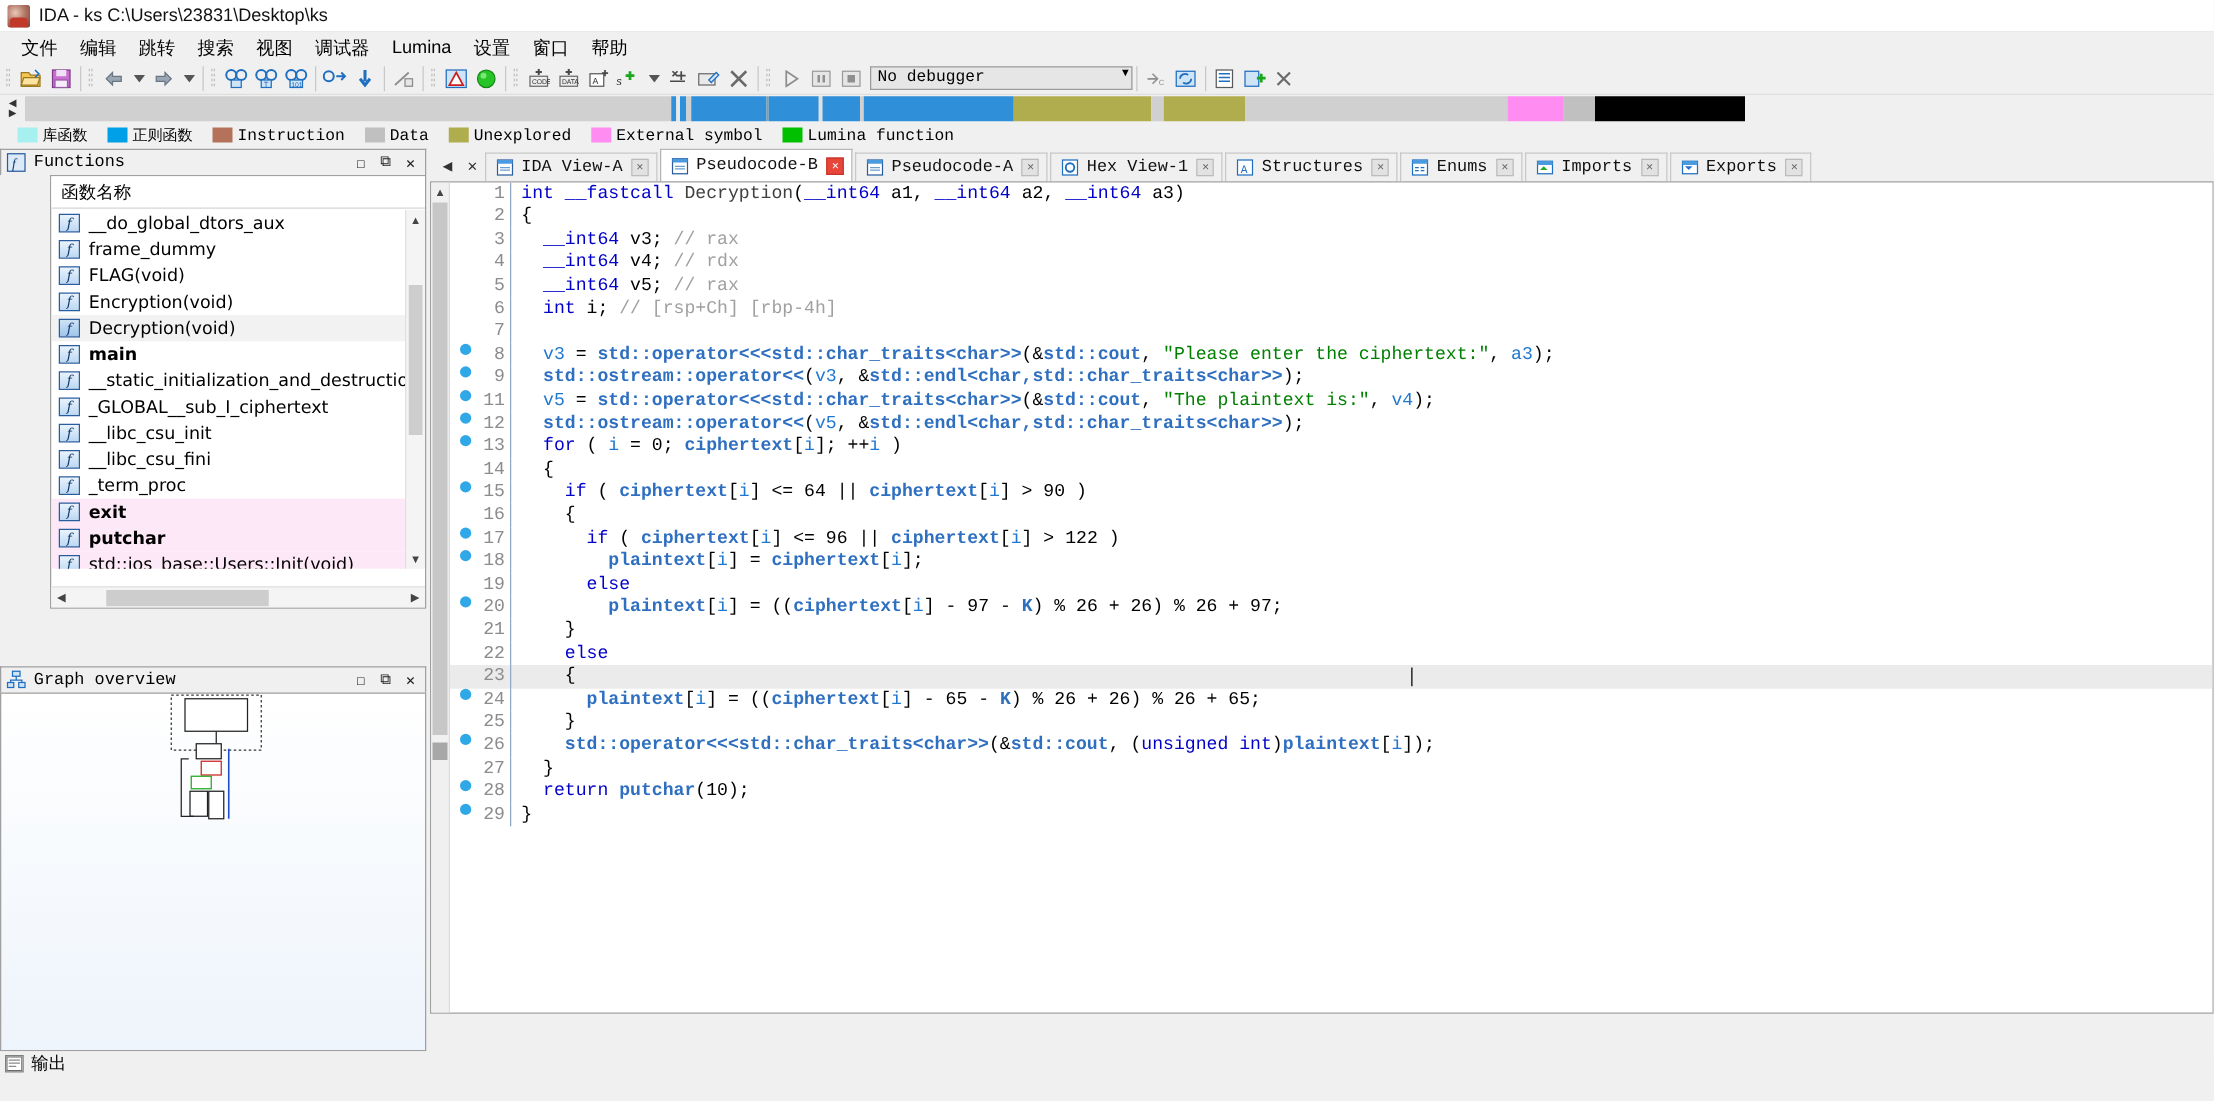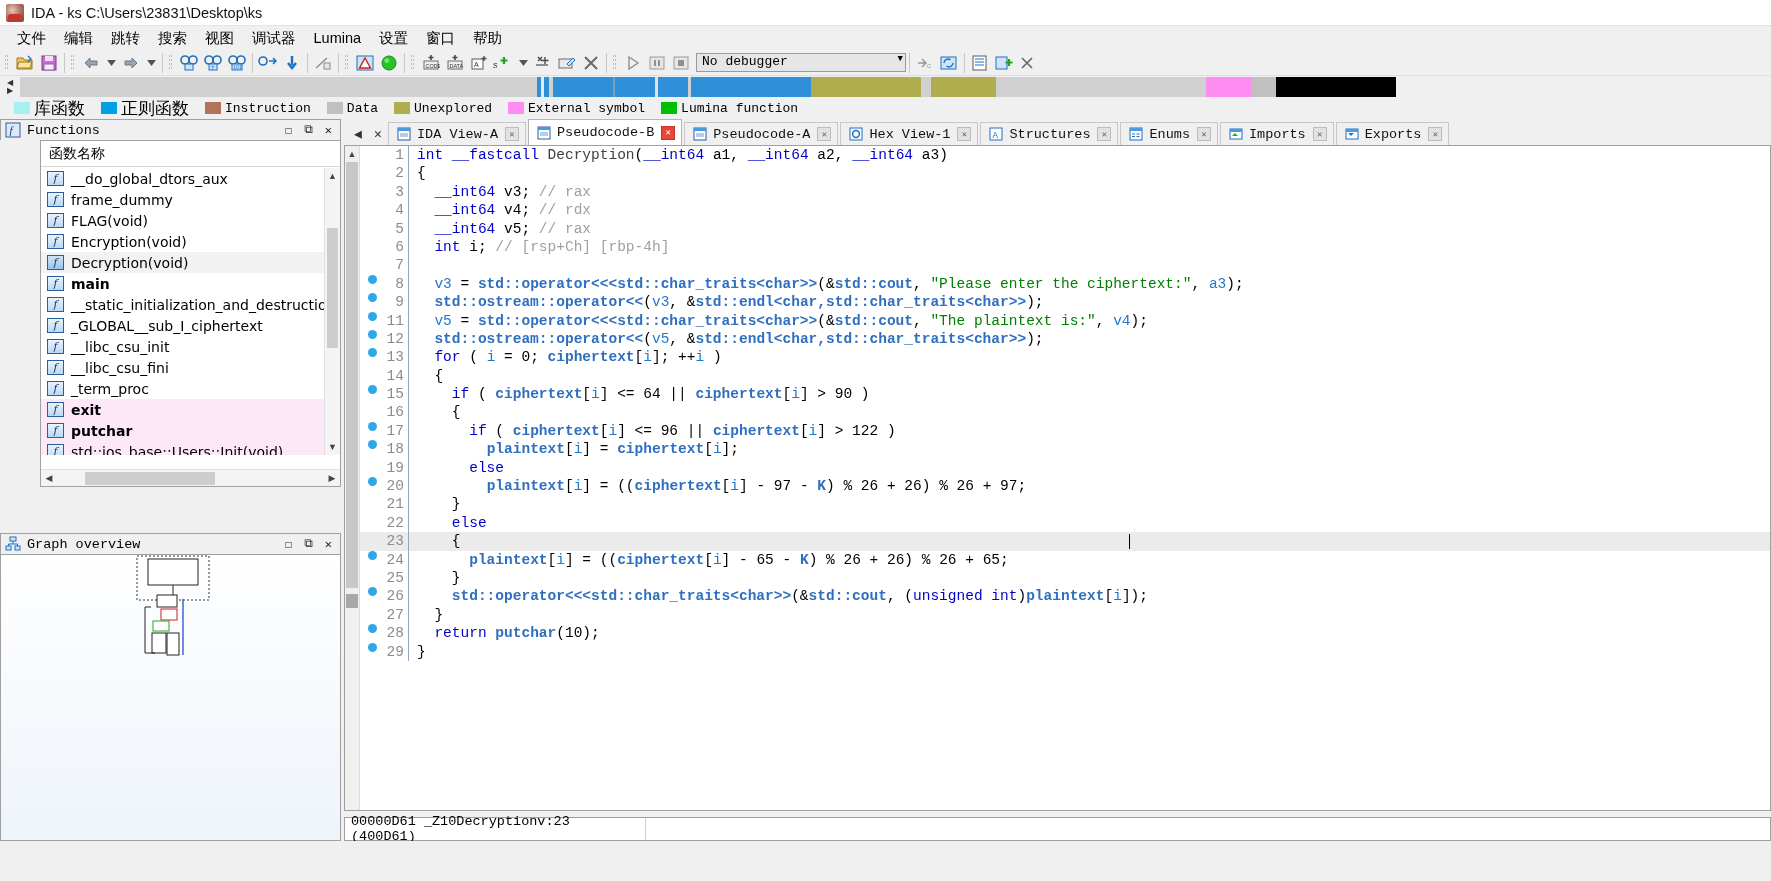--- a/index.html
+++ b/index.html
@@ -65,21 +65,21 @@
   #navband { height:22px; background:#f0f0f0; display:flex; align-items:stretch; }
   #navband .navarrows { width:20px; display:flex; flex-direction:column; justify-content:center;
     align-items:center; font-size:8px; color:#333; line-height:8px; flex:0 0 auto;}
   #navstrip { flex:1; height:20px; margin:1px 0; display:flex; }
 
   
   #legend { height:20px; display:flex; align-items:center; padding-left:14px; gap:4px;
     font-family:"Liberation Mono",monospace; font-size:13px; }
   #legend .sw { width:16px;height:12px;flex:0 0 auto; }
   #legend .lt { margin-right:12px; white-space:nowrap; }
-  #legend .lt.cjk { font-family:"DejaVu Sans", sans-serif; font-size:17px; }
+  #legend .lt.cjk { font-family:"DejaVu Sans", sans-serif; font-size:12px; }
 
   
   #workspace { position:absolute; left:0; top:119px; right:0; bottom:40px; }
 
   
   #leftdock { position:absolute; left:0; top:0; width:341px; bottom:0; }
 
   .panel-title {
     height:21px; background:#f0f0f0; display:flex; align-items:center;
     border:1px solid #a0a0a0; border-bottom:none;
@@ -722,21 +722,26 @@
           <div class="cl"><div class="bpc"><span class="dot"></span></div><div class="lnum">24</div><div class="gutterline"></div><div class="ctext"><span class="n">      </span><span class="pl">plaintext</span><span class="n">[</span><span class="v">i</span><span class="n">] = ((</span><span class="pl">ciphertext</span><span class="n">[</span><span class="v">i</span><span class="n">] - 65 - </span><span class="pl">K</span><span class="n">) % 26 + 26) % 26 + 65;</span></div></div>
           <div class="cl"><div class="bpc"></div><div class="lnum">25</div><div class="gutterline"></div><div class="ctext"><span class="n">    }</span></div></div>
           <div class="cl"><div class="bpc"><span class="dot"></span></div><div class="lnum">26</div><div class="gutterline"></div><div class="ctext"><span class="n">    </span><span class="pl">std::operator&lt;&lt;&lt;std::char_traits&lt;char&gt;&gt;</span><span class="n">(&amp;</span><span class="pl">std::cout</span><span class="n">, (</span><span class="k">unsigned int</span><span class="n">)</span><span class="pl">plaintext</span><span class="n">[</span><span class="v">i</span><span class="n">]);</span></div></div>
           <div class="cl"><div class="bpc"></div><div class="lnum">27</div><div class="gutterline"></div><div class="ctext"><span class="n">  }</span></div></div>
           <div class="cl"><div class="bpc"><span class="dot"></span></div><div class="lnum">28</div><div class="gutterline"></div><div class="ctext"><span class="n">  </span><span class="k">return </span><span class="pl">putchar</span><span class="n">(10);</span></div></div>
           <div class="cl"><div class="bpc"><span class="dot"></span></div><div class="lnum">29</div><div class="gutterline"></div><div class="ctext"><span class="n">}</span></div></div>
         </div>
       <div id="caret"></div>
     </div>
 
-    <div id="codestatus">
-      <span class="seg1">00000D61 _Z10Decryptionv:23 (400D61)</span>
-      <span class="sep"></span>
-    </div>
   </div>
 </div>
 
 <div id="outputwin">
+  <div id="outputtitle">
+    <span class="oicon">
+      <svg width="13" height="12" viewBox="0 0 13 12">
+          <rect x="0.5" y="0.5" width="12" height="11" fill="#fff" stroke="#6a6a6a"></rect>
+          <path d="M2 3h9M2 5.5h9M2 8h6" stroke="#8a8a8a"></path>
+        </svg>
+    </span>
+    <span>输出</span>
+  </div>
 </div>
 
 </body></html>

